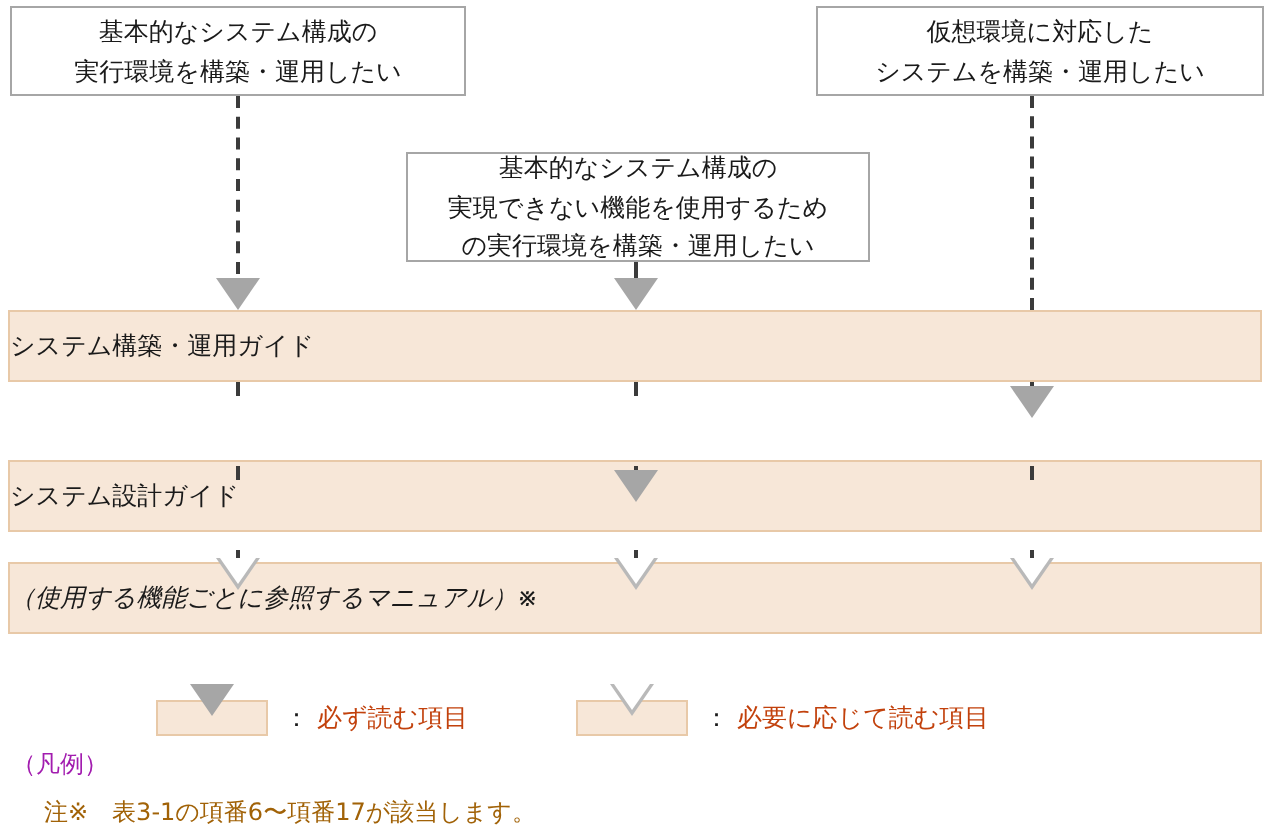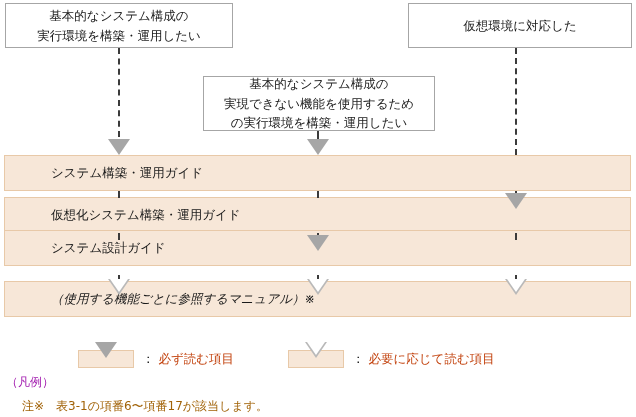--- a/index.html
+++ b/index.html
@@ -41,21 +41,21 @@
     left:4px;width:627px;height:36px;
     box-sizing:border-box;
     background:#f7e7d8;
     border:1px solid #e8c9a8;
     display:flex;
     align-items:center;
     font-size:12.5px;
     color:#1a1a1a;
     white-space:nowrap;
   }
-  .bar .bar-label{padding-left:46px;}
+  .bar .bar-label{}
   #bar-1{top:155px;}
   #bar-2{top:197px;}
   #bar-3{top:230px;}
   #bar-4{top:281px;font-style:italic;}
 
   
   .conn{position:absolute;width:0;height:0;}
 
   .dash{
     position:absolute;
@@ -159,27 +159,25 @@
   </div>
 
   <div class="qbox" id="qbox-2">
     <span class="ln">基本的なシステム構成の</span>
     <span class="ln">実現できない機能を使用するため</span>
     <span class="ln">の実行環境を構築・運用したい</span>
   </div>
 
   <div class="qbox" id="qbox-3">
     <span class="ln">仮想環境に対応した</span>
+    <span class="ln">システムを構築・運用したい</span>
   </div>
 
   <div class="bar" id="bar-1">
     <span class="bar-label">システム構築・運用ガイド</span>
-  </div>
-  <div class="bar" id="bar-2">
-    <span class="bar-label">仮想化システム構築・運用ガイド</span>
   </div>
   <div class="bar" id="bar-3">
     <span class="bar-label">システム設計ガイド</span>
   </div>
   <div class="bar" id="bar-4">
     <span class="bar-label">（使用する機能ごとに参照するマニュアル）※</span>
   </div>
 
   <div class="conn">
     <div class="dash" style="left:119px;top:48px;height:89px;"></div>

